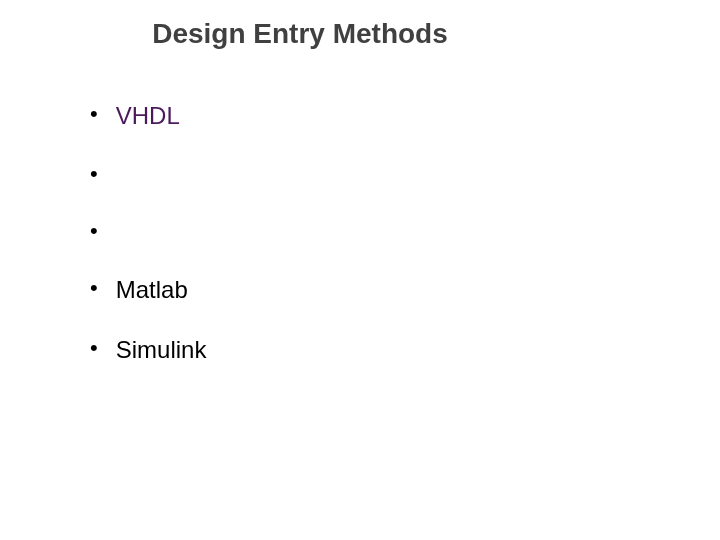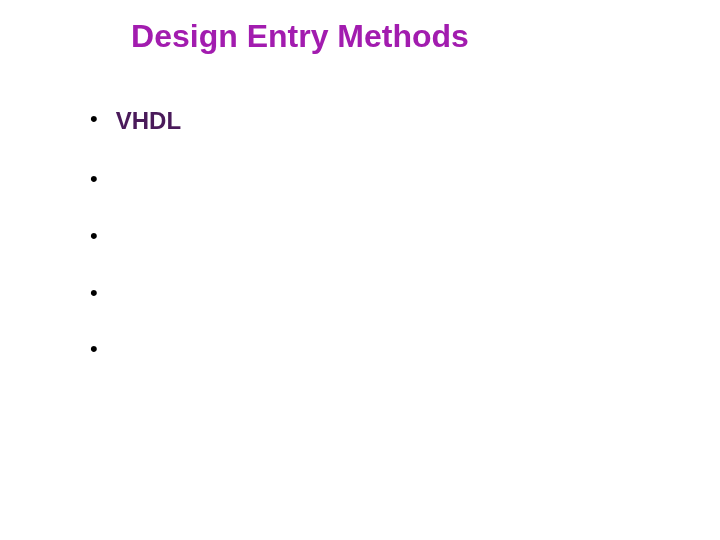--- a/index.html
+++ b/index.html
@@ -10,39 +10,39 @@
     body {
       width: 720px;
       height: 540px;
       background: #ffffff;
       font-family: Arial, Helvetica, sans-serif;
       padding-top: 18px;
       overflow: hidden;
     }
     .title {
       text-align: center;
-      font-size: 32px;
+      font-size: 28px;
       font-weight: bold;
-      color: #a21caf;
+      color: #404040;
       margin-bottom: 50px;
       padding-right: 120px;
     }
     .content {
       padding-left: 90px;
     }
     .bullet-item {
       display: flex;
       align-items: flex-start;
       margin-bottom: 28px;
       font-size: 24px;
       color: #000000;
     }
     .bullet-item.highlighted .bullet-text {
       color: #4a1a5a;
-      font-weight: bold;
+      font-weight: normal;
     }
     .bullet-marker {
       color: #000000;
       margin-right: 18px;
       font-size: 22px;
       line-height: 1.3;
     }
     .bullet-text {
       line-height: 1.35;
     }
@@ -58,17 +58,19 @@
     <span class="bullet-text">VHDL</span>
   </div>
   <div class="bullet-item">
     <span class="bullet-marker">•</span>
   </div>
   <div class="bullet-item">
     <span class="bullet-marker">•</span>
   </div>
   <div class="bullet-item">
     <span class="bullet-marker">•</span>
+    <span class="bullet-text">Matlab</span>
   </div>
   <div class="bullet-item">
     <span class="bullet-marker">•</span>
+    <span class="bullet-text">Simulink</span>
   </div>
 </div>
 
 </body></html>

